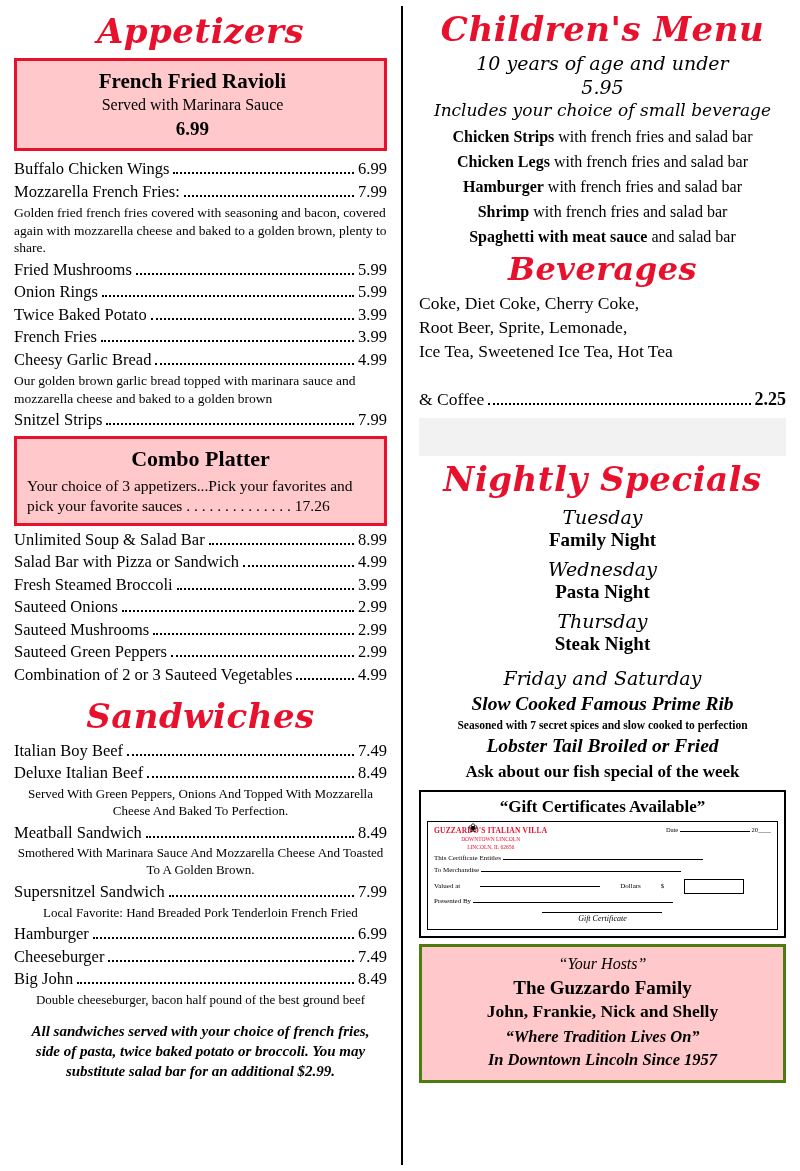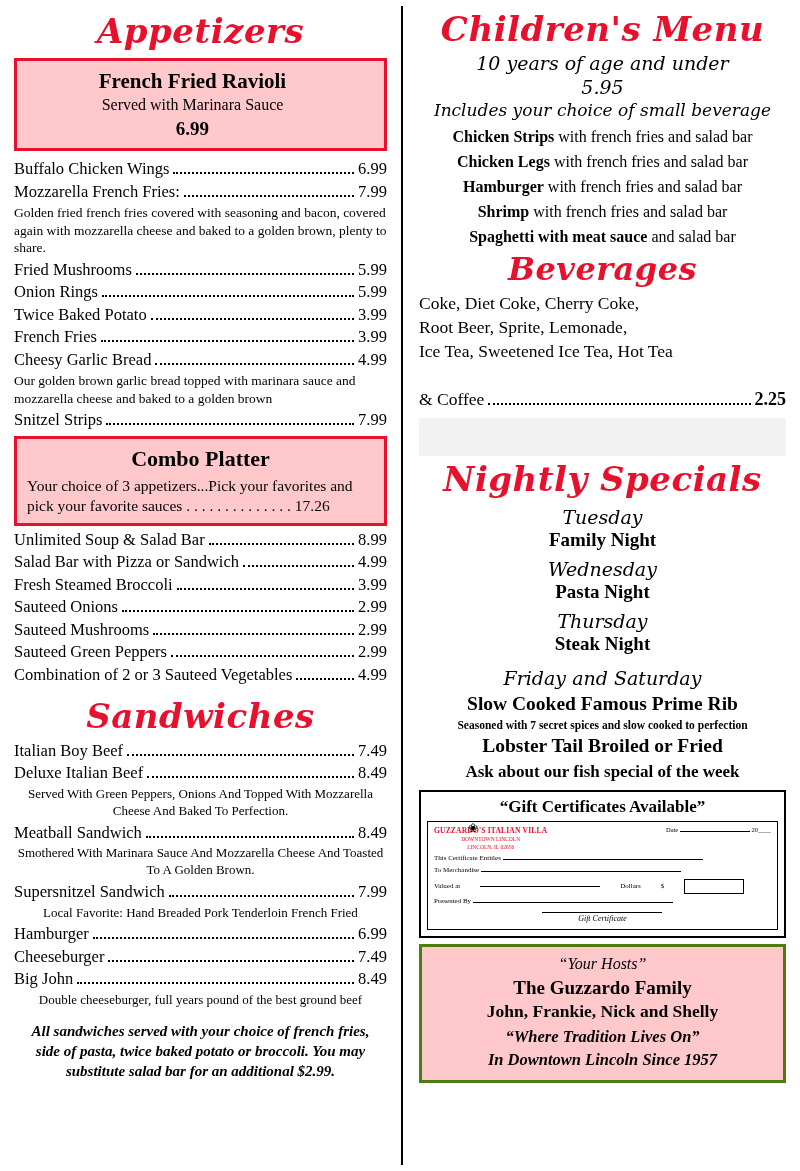--- a/index.html
+++ b/index.html
@@ -96,21 +96,21 @@
   .bev-last .pr{font-weight:bold;font-size:18px;margin-top:24px;}
   .bev-gap{height:38px;background:#f2f2f2;margin:8px 0 0 0;}
 
   
   .ns-day{
     text-align:center;font-style:italic;font-size:19px;margin:7px 0 1px 0;
     font-family:"DejaVu Serif", serif;
   }
   .ns-name{text-align:center;font-size:19px;font-weight:bold;margin:0 0 4px 0;}
   .ns-sub{text-align:center;font-size:11.5px;font-weight:bold;margin:1px 0 4px 0;}
-  .ns-big{text-align:center;font-size:19.5px;font-weight:bold;margin:4px 0;}
+  .ns-big{text-align:center;font-size:19.5px;font-weight:bold;margin:4px 0;font-style:italic;}
   .ns-med{text-align:center;font-size:17px;font-weight:bold;margin:5px 0;}
 
   
   .gift{
     border:2px solid #000;margin:8px 0 6px 0;padding:4px 6px 6px 6px;
     background:#fff;
   }
   .gift-title{text-align:center;font-size:17px;font-weight:bold;margin:1px 0 4px 0;}
   .cert{
     border:1px solid #000;background:#fff;padding:4px 6px;position:relative;
@@ -292,21 +292,21 @@
       <div class="item">
         <span class="nm">Cheeseburger</span>
         <span class="dots"></span>
         <span class="pr">7.49</span>
       </div>
       <div class="item">
         <span class="nm">Big John</span>
         <span class="dots"></span>
         <span class="pr">8.49</span>
       </div>
-      <div class="desc center">Double cheeseburger, full years pound of the best ground beef</div>
+      <div class="desc center">Double cheeseburger, bacon half pound of the best ground beef</div>
     </div>
 
     <div class="footnote">All sandwiches served with your choice of french fries, side of pasta, twice baked potato or broccoli. You may substitute salad bar for an additional $2.99.</div>
   </div>
 
   <div class="vline"></div>
 
   <div class="col col-right" style="margin-left:4px;">
 
     <div class="script-head sh-children">Children's Menu</div>

